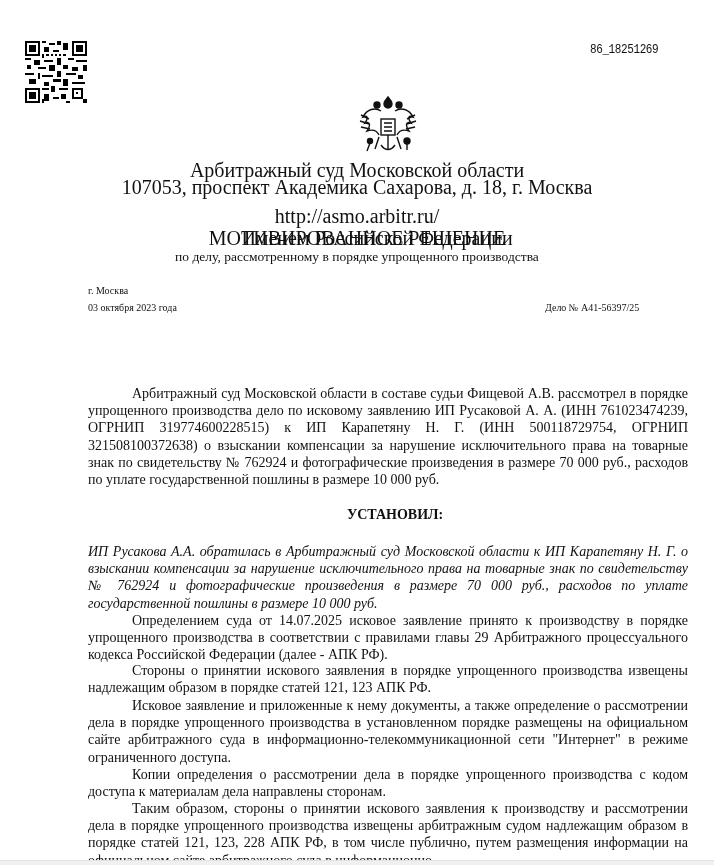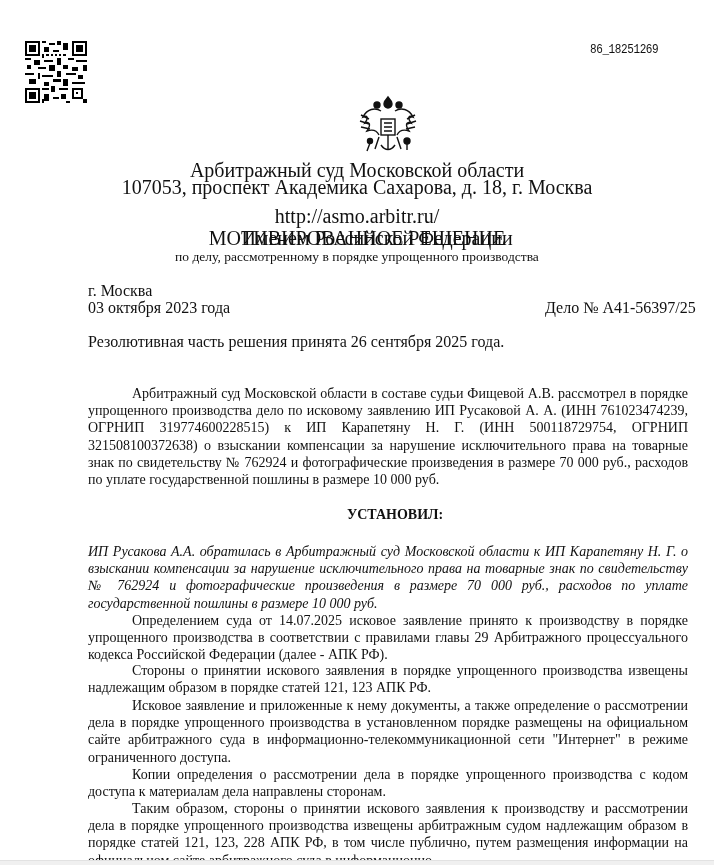--- a/index.html
+++ b/index.html
@@ -2,21 +2,21 @@
 <html><head>
   <meta charset="utf-8">
   <style>
     html, body { margin: 0; padding: 0; background: #ffffff; }
     body { width: 714px; height: 865px; overflow: hidden; position: relative; font-family: "Liberation Serif", serif; color: #111; }
     .page { position: absolute; left: 0; top: 0; width: 704px; height: 865px; }
     .qr { position: absolute; left: 24px; top: 41px; width: 64px; height: 62px; }
     .doc-id { position: absolute; left: 590px; top: 42px; font-family: "Liberation Mono", monospace; font-size: 13px; letter-spacing: -0.5px; transform: scaleX(0.85); transform-origin: left top; }
     .emblem { position: absolute; left: 355px; top: 93px; width: 66px; height: 64px; }
     .header { position: absolute; left: 0; width: 714px; text-align: center; font-size: 20px; line-height: 17px; }
-    .line { position: absolute; font-size: 16px; line-height: 17px; white-space: nowrap; }
+    .line { position: absolute; font-size: 10px; line-height: 17px; white-space: nowrap; }
     .para { position: absolute; left: 88px; width: 600px; font-size: 14px; line-height: 17.2px; text-align: justify; text-indent: 44px; }
     .para.noindent { text-indent: 0; font-style: italic; }
     .section-title { position: absolute; left: 0; width: 790px; text-align: center; font-weight: bold; font-size: 14px; top: 507px; }
     .bottom-bar { position: absolute; left: 0; top: 860px; width: 714px; height: 5px; background: #f0f0f0; border-top: 1px solid #e2e2e2; }
   </style>
 </head>
 <body>
 
 <div class="page">
 
@@ -108,21 +108,20 @@
   <div class="header" style="top:179px;">107053, проспект Академика Сахарова, д. 18, г. Москва</div>
   <div class="header" style="top:208px;">http://asmo.arbitr.ru/</div>
   <div class="header" style="top:230px;padding-left:20px;">Именем Российской Федерации</div>
   <div class="header bold" style="top:230px;">МОТИВИРОВАННОЕ РЕШЕНИЕ</div>
   <div class="header bold" style="top:248px; font-size:13.5px;">по делу, рассмотренному в порядке упрощенного производства</div>
 
   <div class="line" style="left:88px; top:282px;">г. Москва</div>
   <div class="line" style="left:88px; top:299px;">03 октября 2023 года</div>
   <div class="line" style="left:545px; top:299px;">Дело № А41-56397/25</div>
 
-  <div class="line" style="left:88px; top:333px;">Резолютивная часть решения принята 26 сентября 2025 года.</div>
 
   <div class="para" style="top:385px;">Арбитражный суд Московской области в составе судьи Фищевой А.В. рассмотрел в порядке упрощенного производства дело по исковому заявлению  ИП Русаковой А. А. (ИНН 761023474239, ОГРНИП 319774600228515) к ИП Карапетяну Н. Г. (ИНН 500118729754, ОГРНИП 321508100372638)  о взыскании компенсации за нарушение исключительного права на товарные знак по свидетельству № 762924 и  фотографические произведения в размере 70 000 руб., расходов по уплате государственной пошлины в размере 10 000 руб.</div>
 
   <div class="section-title">УСТАНОВИЛ:</div>
 
   <div class="para noindent" style="top:543px;">ИП Русакова А.А. обратилась в Арбитражный суд Московской области к ИП Карапетяну Н. Г. о взыскании компенсации за нарушение исключительного права на товарные знак по свидетельству № 762924 и  фотографические произведения в размере 70 000 руб., расходов по уплате государственной пошлины в размере 10 000 руб.</div>
   <div class="para" style="top:612px;">Определением суда от 14.07.2025 исковое заявление принято к производству в порядке упрощенного производства в соответствии с правилами главы 29 Арбитражного процессуального кодекса Российской Федерации (далее - АПК РФ).</div>
   <div class="para" style="top:662px;">Стороны о принятии искового заявления в порядке упрощенного производства извещены надлежащим образом в порядке статей 121, 123 АПК РФ.</div>
   <div class="para" style="top:766px;">Копии определения о рассмотрении дела в порядке упрощенного производства с кодом доступа к материалам дела направлены сторонам.</div>
   <div class="para" style="top:697px;">Исковое заявление и приложенные к нему документы, а также определение о рассмотрении дела в порядке упрощенного производства в установленном порядке размещены на официальном сайте арбитражного суда в информационно-телекоммуникационной сети "Интернет" в режиме ограниченного доступа.</div>

